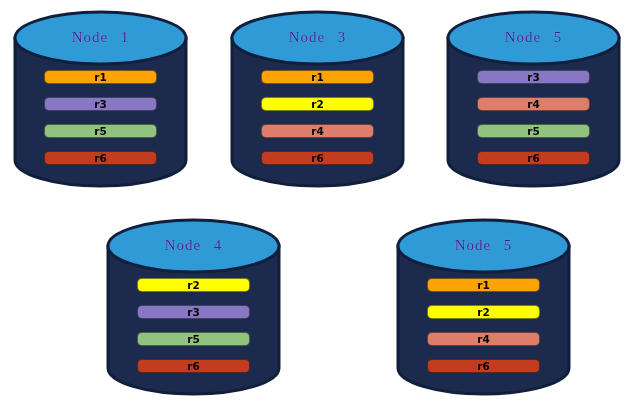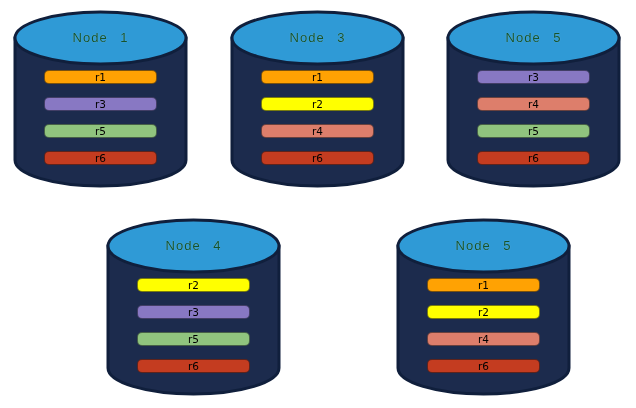--- a/index.html
+++ b/index.html
@@ -29,44 +29,45 @@
   }
   .title {
     position: absolute;
     left: 0;
     top: 2px;
     width: 100%;
     height: 50px;
     display: flex;
     align-items: center;
     justify-content: center;
-    color: #14532d;
-    font-size: 13px;
+    color: #4c1d95;
+    font-size: 15px;
     font-weight: 400;
     letter-spacing: 1px;
     word-spacing: 8px;
     text-shadow: 0 0 1px rgba(255,255,255,0.4);
+    font-family: Liberation Serif, serif;
   }
   .bars {
     position: absolute;
     left: 31px;
     top: 60px;
     width: 113px;
   }
   .bar {
     width: 113px;
     height: 14px;
     margin-bottom: 13px;
     border-radius: 5px;
     border: 1px solid rgba(10, 15, 25, 0.55);
     box-sizing: border-box;
     text-align: center;
     font-family: "DejaVu Sans", sans-serif;
     font-size: 10.5px;
-    font-weight: 400;
+    font-weight: 700;
     color: #000000;
     line-height: 12px;
   }
 </style>
 </head>
 <body>
 
 <div class="canvas">
 
   <div class="node" style="left:13px; top:10px;">

